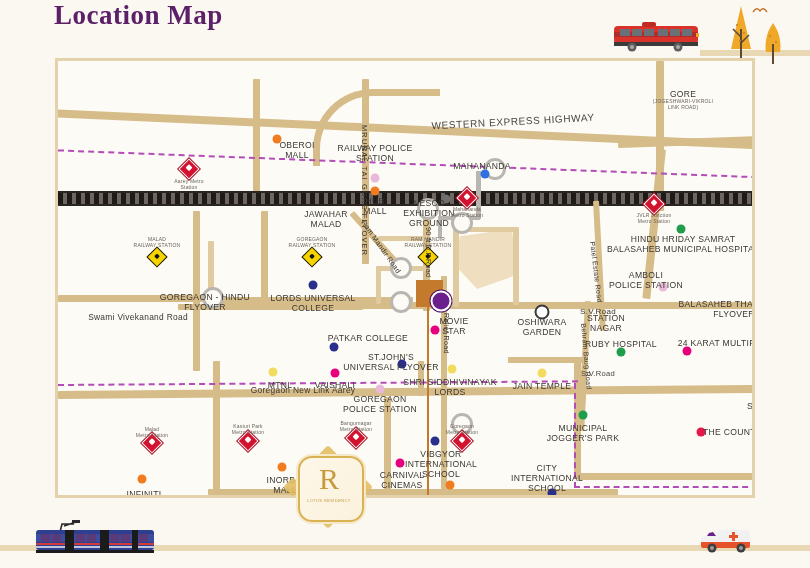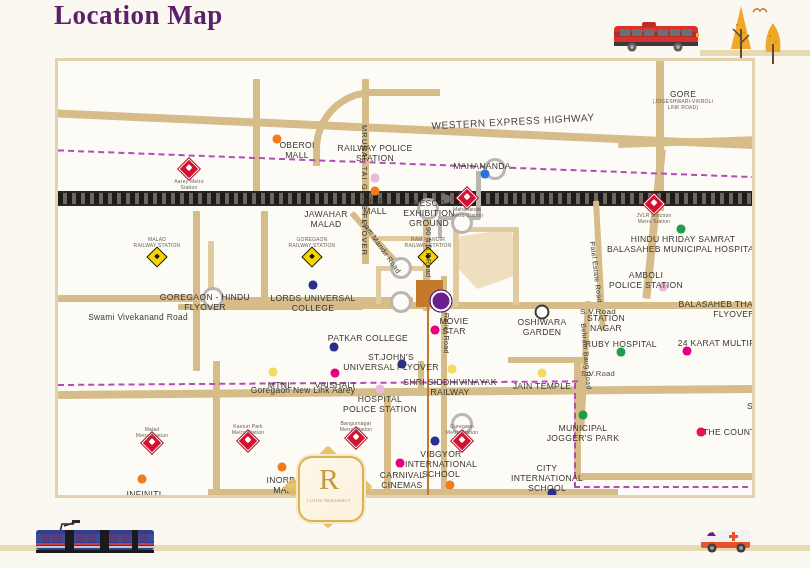--- a/index.html
+++ b/index.html
@@ -342,25 +342,25 @@
         <div class="dot" style="left: 629px; top: 290px; background: rgb(230, 0, 126);"></div>
         <div class="lbl m" style="left: 667px; top: 277px;">24 KARAT MULTIPLEX</div>
         <div class="dot" style="left: 344px; top: 303px; background: rgb(42, 47, 140);"></div>
         <div class="lbl m" style="left: 333px; top: 291px;">ST.JOHN'S
 UNIVERSAL FLYOVER</div>
         <div class="dot" style="left: 215px; top: 311px; background: rgb(242, 220, 96);"></div>
         <div class="lbl m" style="left: 222px; top: 319px;">MTNL</div>
         <div class="dot" style="left: 277px; top: 312px; background: rgb(230, 0, 126);"></div>
         <div class="lbl m" style="left: 277px; top: 319px;">VAISHALI</div>
         <div class="dot" style="left: 322px; top: 328px; background: rgb(233, 185, 217);"></div>
-        <div class="lbl m" style="left: 322px; top: 333px;">HOSPITAL
+        <div class="lbl m" style="left: 322px; top: 333px;">GOREGAON
 POLICE STATION</div>
         <div class="dot" style="left: 394px; top: 308px; background: rgb(242, 220, 96);"></div>
         <div class="lbl m" style="left: 392px; top: 316px;">SHRI SIDDHIVINAYAK
-RAILWAY</div>
+LORDS</div>
         <div class="dot" style="left: 484px; top: 312px; background: rgb(242, 220, 96);"></div>
         <div class="lbl m" style="left: 484px; top: 320px;">JAIN TEMPLE</div>
         <div class="lbl road-name" style="left: 540px; top: 309px;">S.V.Road</div>
         <div class="lbl m" style="left: 706px; top: 340px;">Shashtri
 Nagar</div>
         <div class="dot" style="left: 643px; top: 371px; background: rgb(232, 23, 74);"></div>
         <div class="lbl m" style="left: 691px; top: 366px;">THE COUNTRY CLUB</div>
         <div class="dot" style="left: 525px; top: 354px; background: rgb(31, 157, 75);"></div>
         <div class="lbl m" style="left: 525px; top: 362px;">MUNICIPAL
 JOGGER'S PARK</div>

